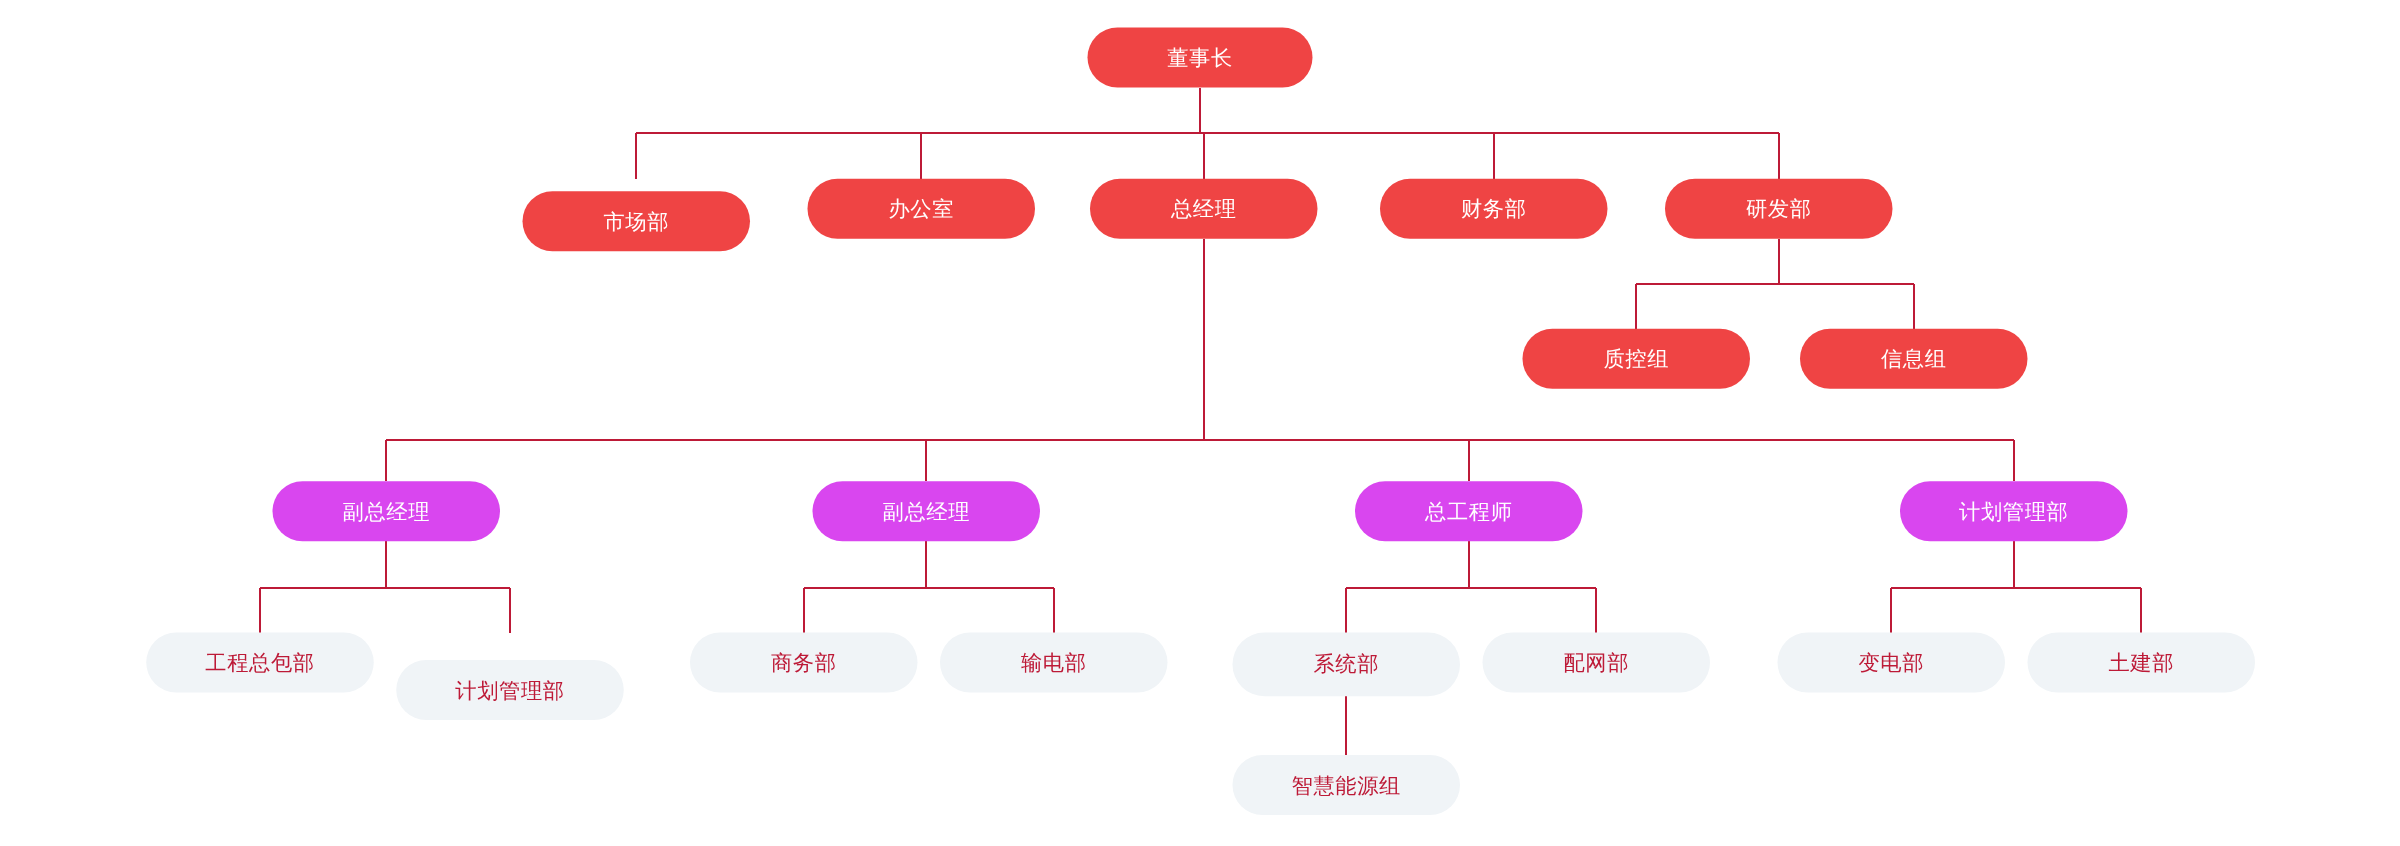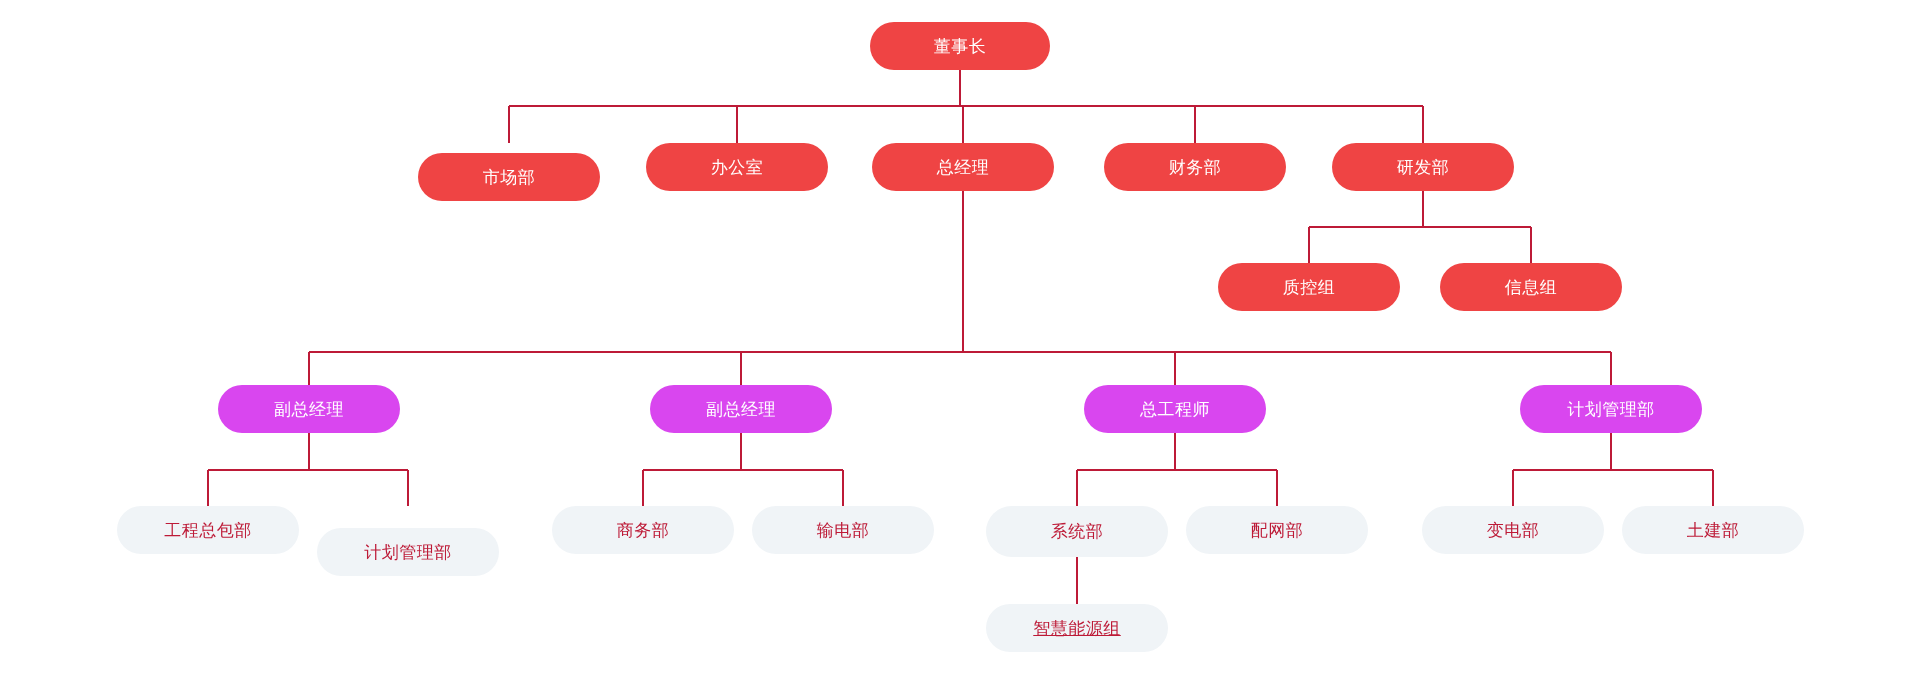--- a/index.html
+++ b/index.html
@@ -146,17 +146,17 @@
       </div>
       <div class="node level-tertiary" style="left: 1186px; top: 506px; width: 182px; height: 48px;">
         <span>配网部</span>
       </div>
       <div class="node level-tertiary" style="left: 1422px; top: 506px; width: 182px; height: 48px;">
         <span>变电部</span>
       </div>
       <div class="node level-tertiary" style="left: 1622px; top: 506px; width: 182px; height: 48px;">
         <span>土建部</span>
       </div>
-      <div class="node level-tertiary" style="left: 986px; top: 604px; width: 182px; height: 48px; text-decoration: underline;">
+      <div class="node level-tertiary" style="left: 986px; top: 604px; width: 182px; height: 48px;">
         <span>智慧能源组</span>
       </div>
     </div>
 </div>
 
 </body></html>

